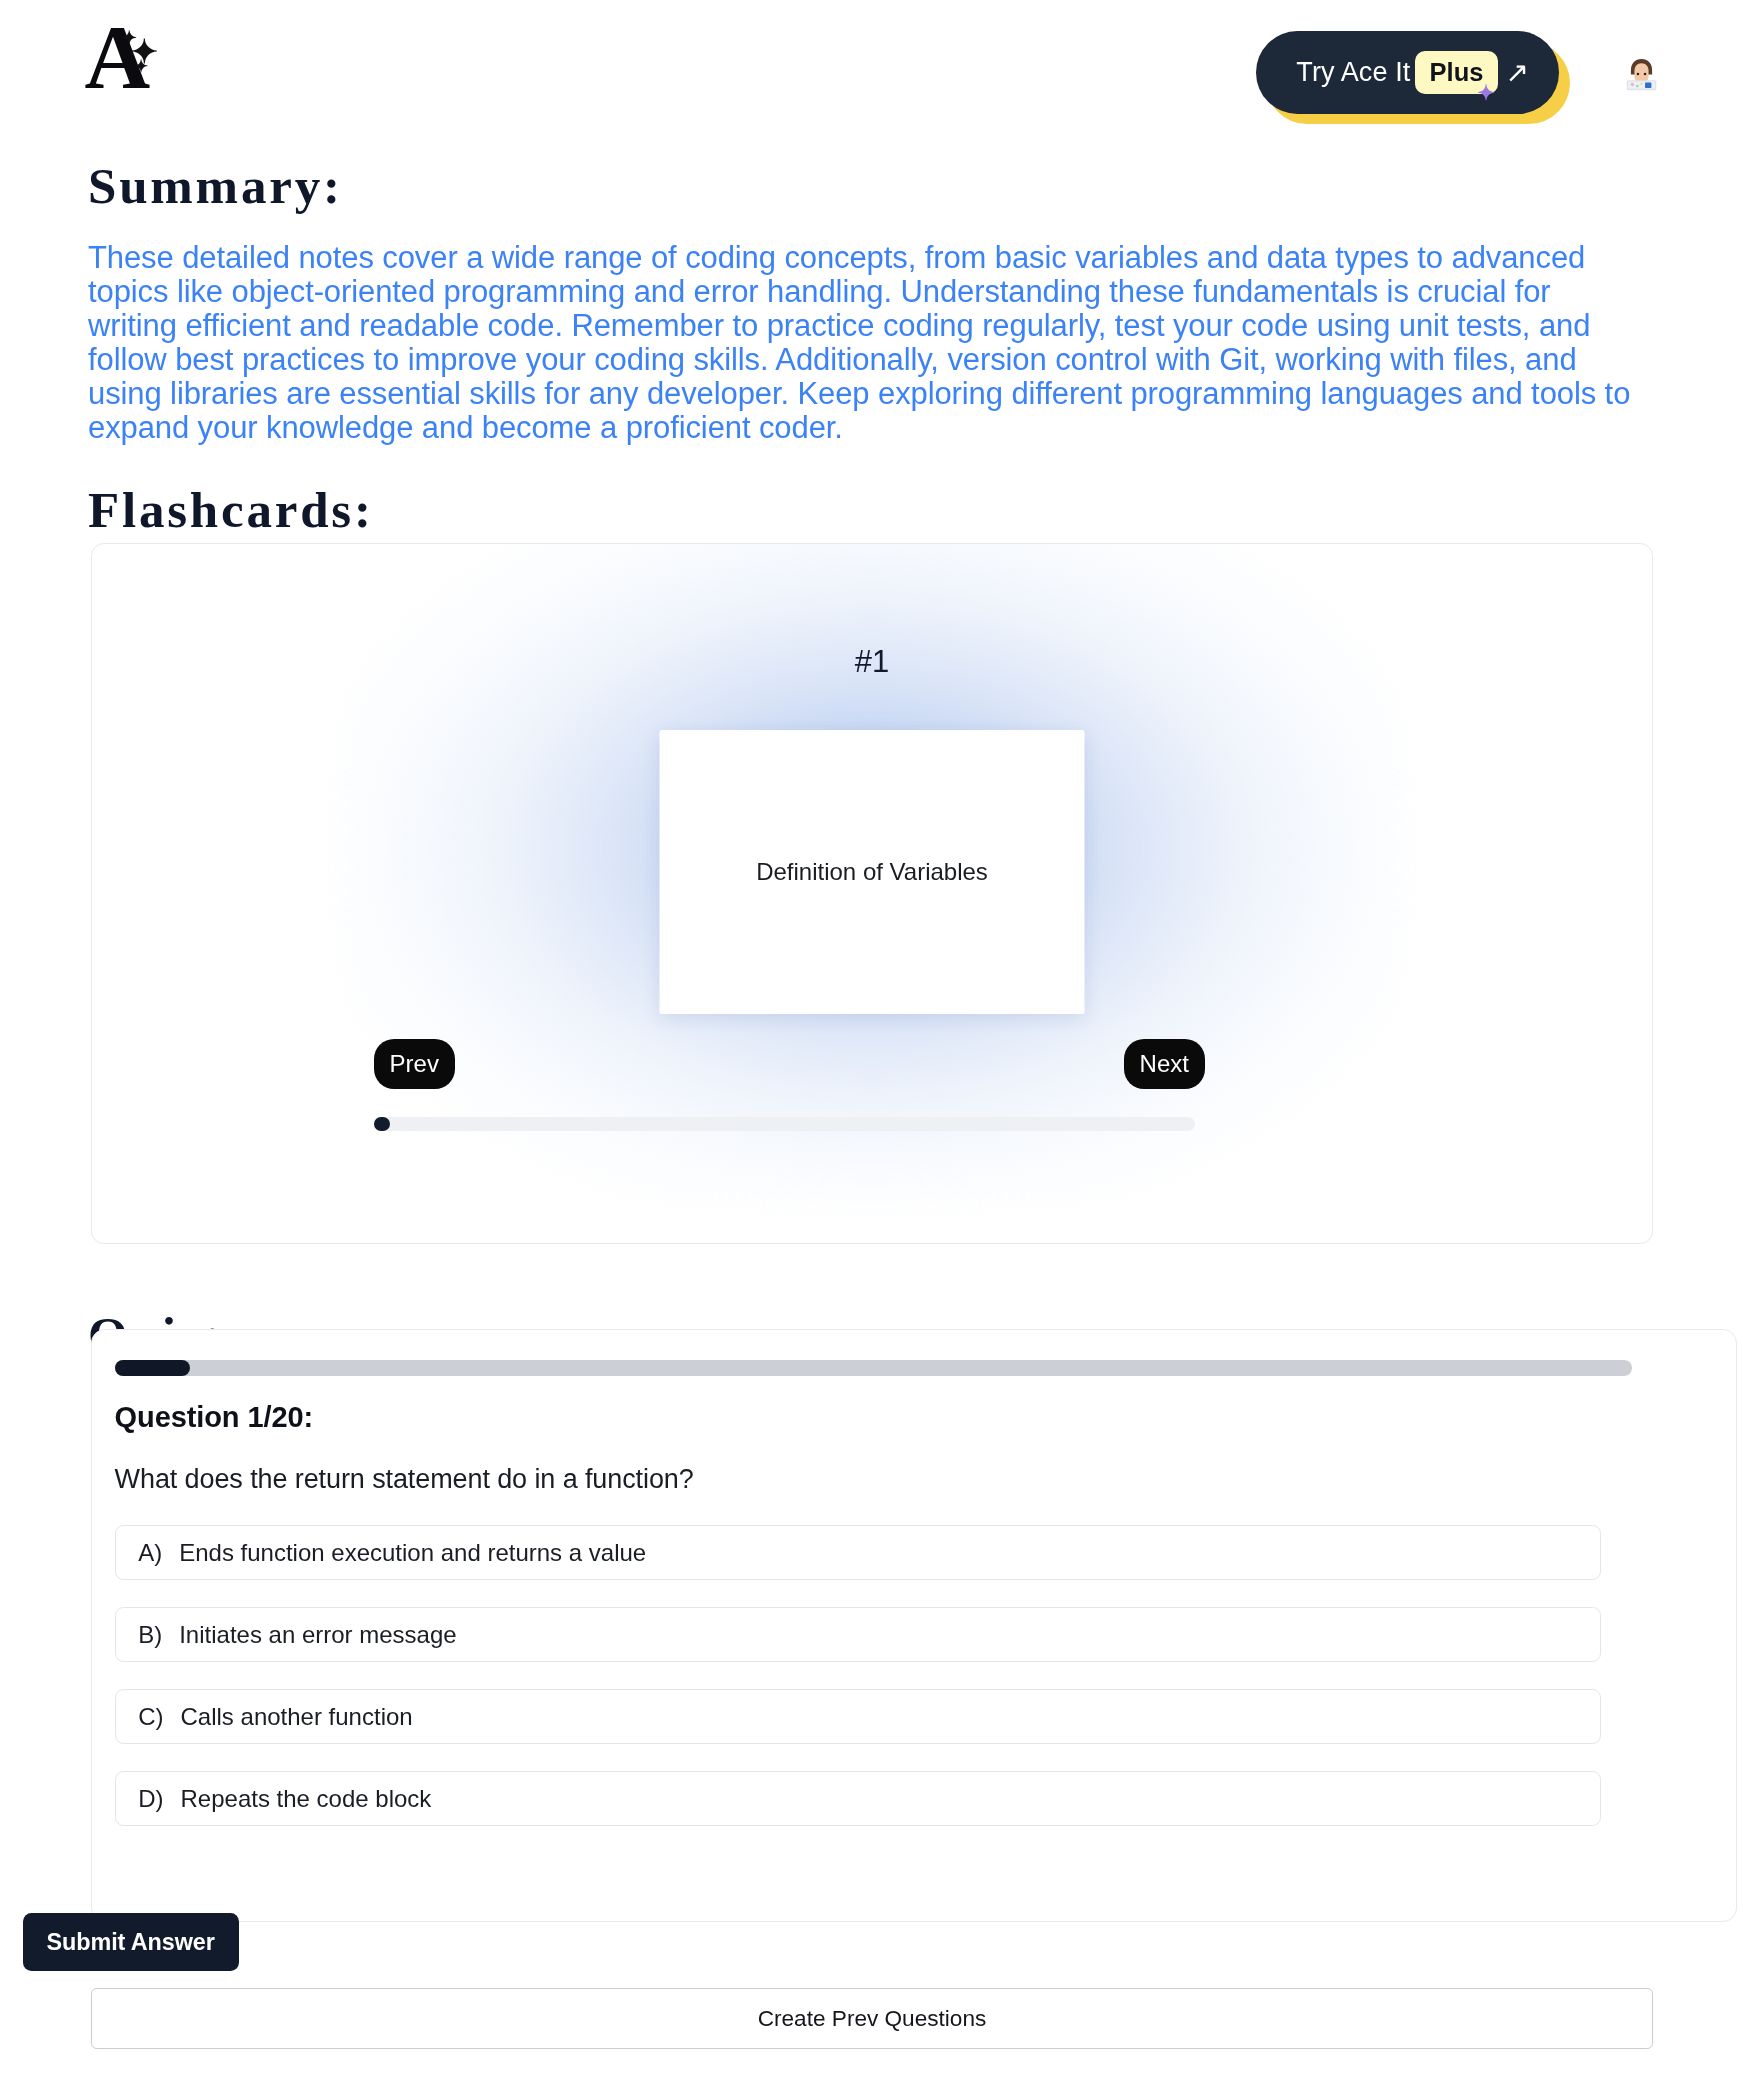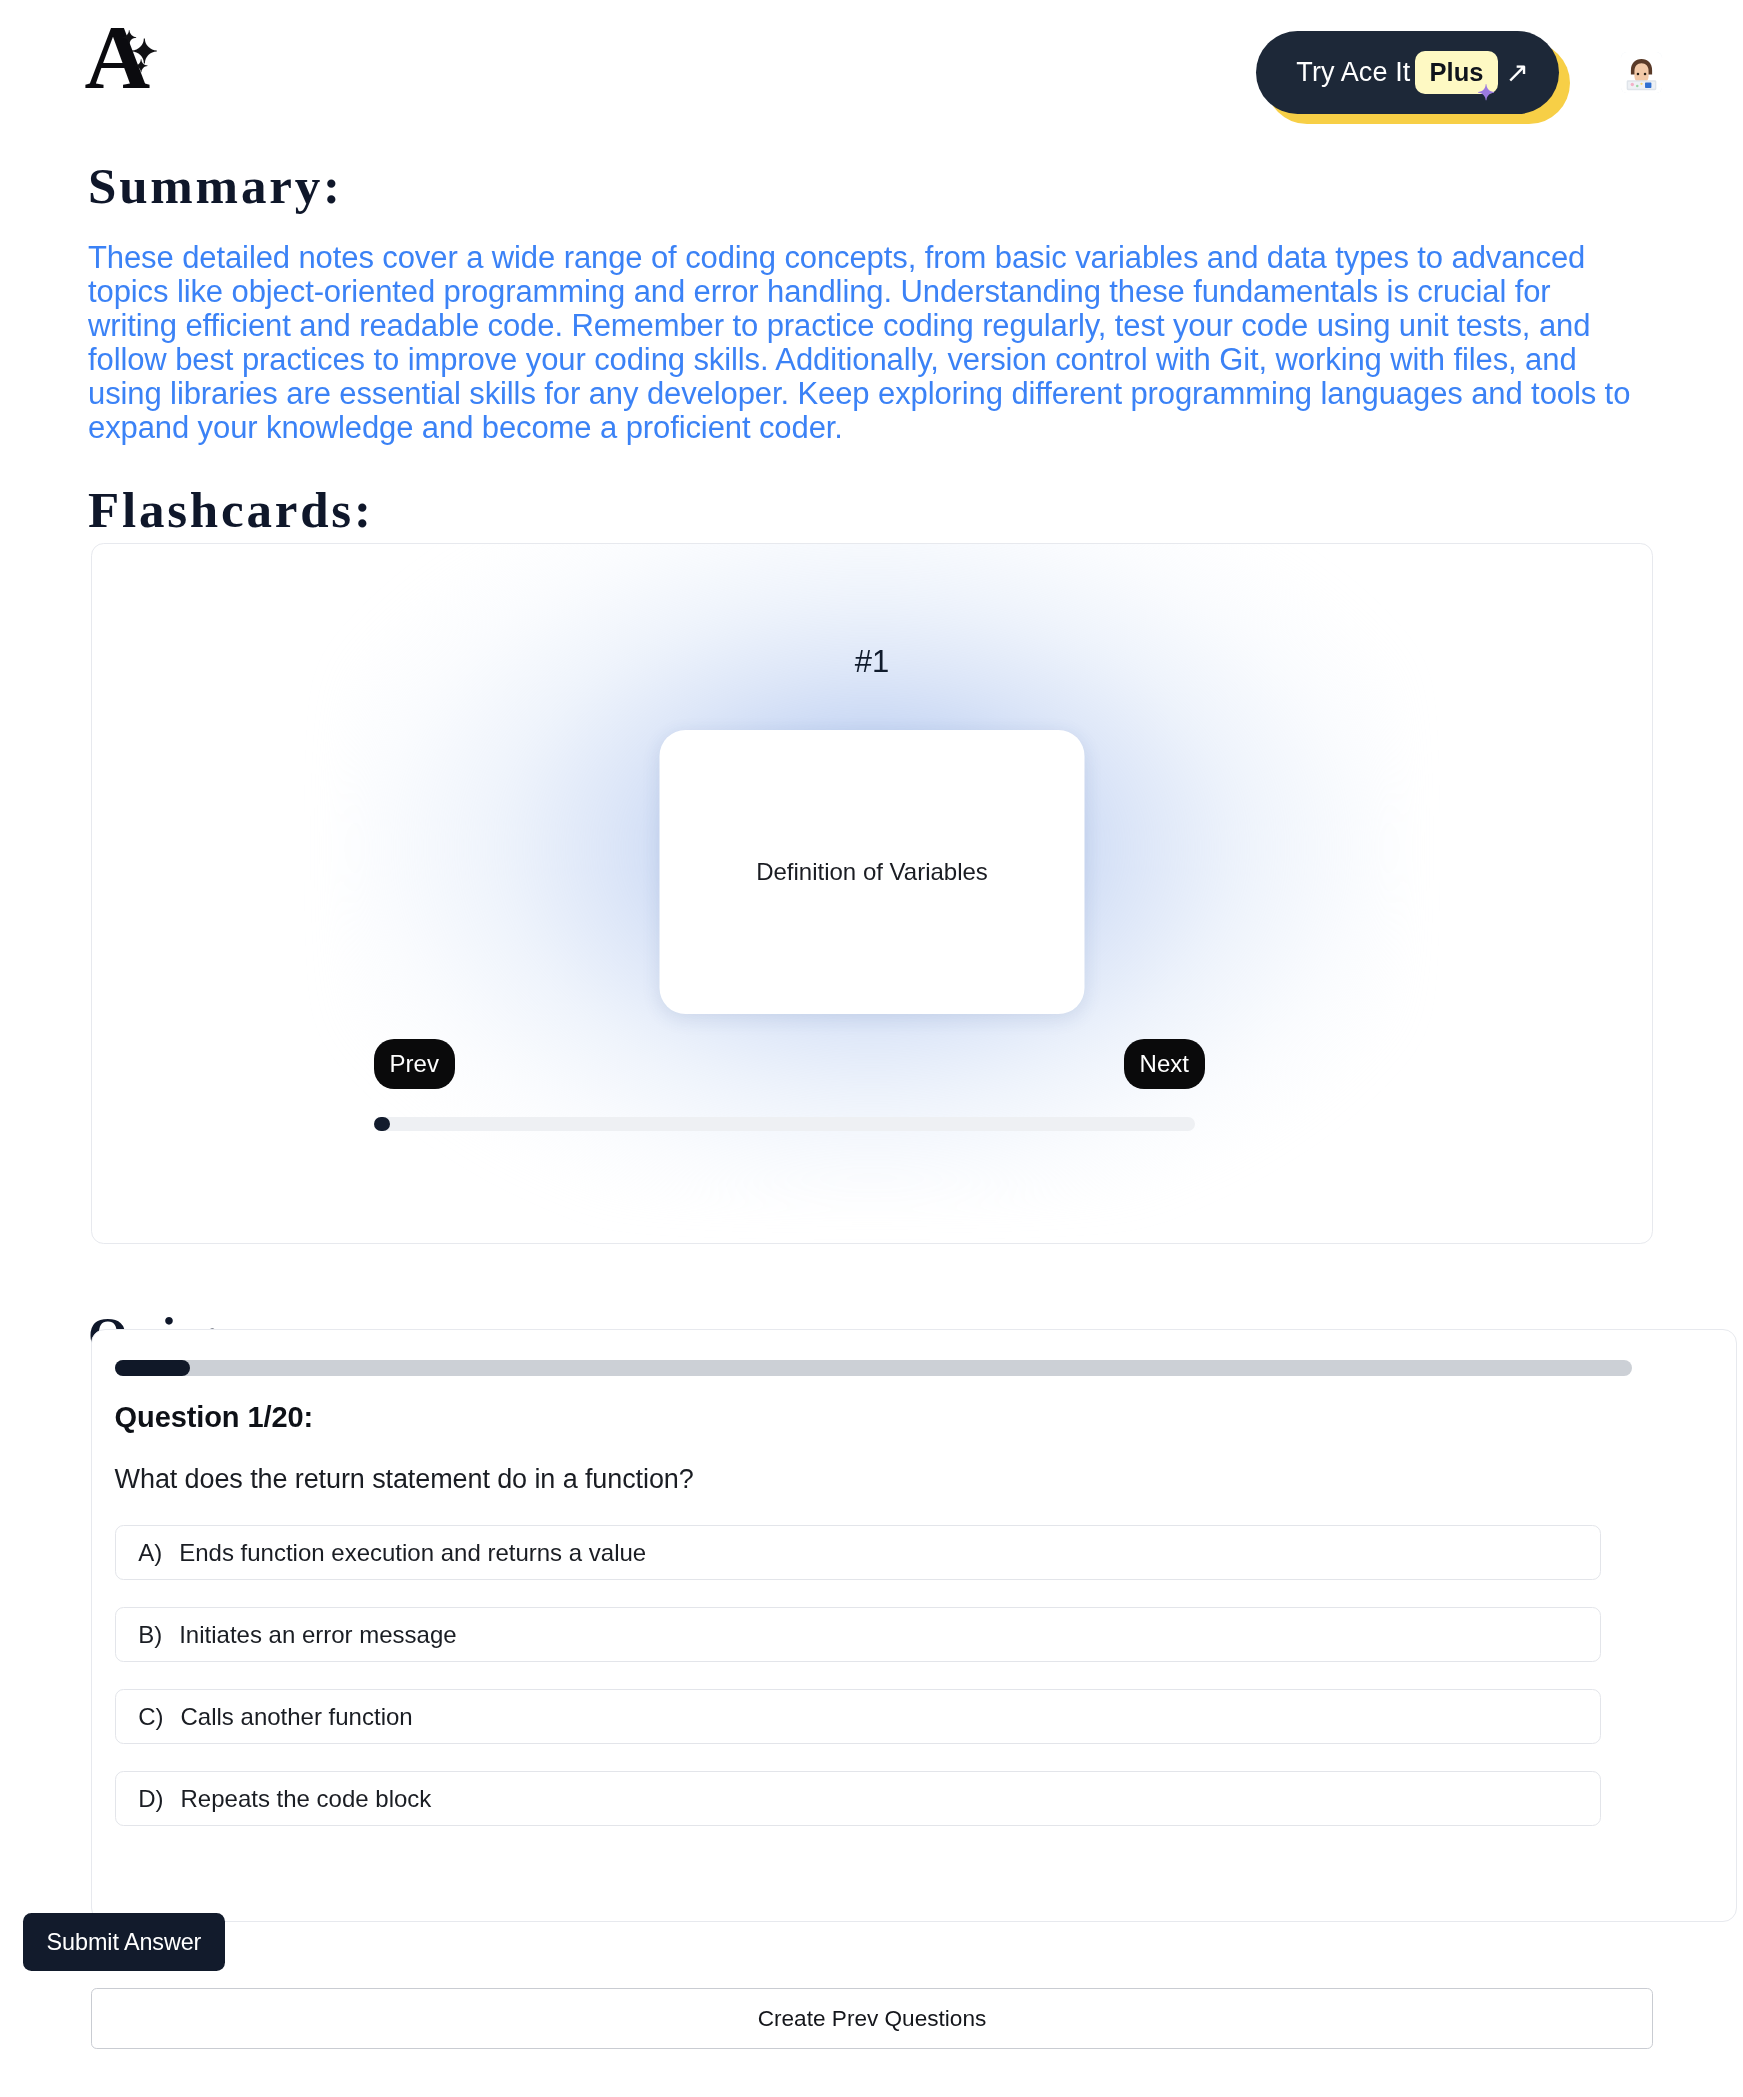--- a/index.html
+++ b/index.html
@@ -102,21 +102,21 @@
     filter: blur(18.4px);
     pointer-events:none;
   }
   .flash-index {
     position:absolute; left:0; right:0; top: 644px;
     text-align:center; font-size: 31px; color:#101b2c; font-weight: 400;
   }
   .flash-card {
     position:absolute; left: 50%; transform: translateX(-50%); top: 730px;
     width: 425px; height: 284px;
-    background:#ffffff; border-radius: 26px;
+    background:#ffffff; border-radius: 2px;
     box-shadow: 0 4.2px 18.4px rgba(40,70,130,0.12);
     display:flex; align-items:center; justify-content:center;
     text-align:center; padding: 0 28px;
     font-size: 24px; color:#1a1c22; cursor:pointer;
   }
   .flash-prev, .flash-next {
     position:absolute; top: 1039px;
     background:#0a0a0b; color:#ffffff; border:none; cursor:pointer;
     border-radius: 20px; padding: 11.3px 15.6px;
     font-size: 24px; line-height: 1.15;
@@ -154,21 +154,21 @@
     border: 0.7px solid #e3e5ea; border-radius: 8.5px;
     padding: 0 22.6px; cursor:pointer; background:#fff;
     font-size: 24px; color:#1a1d23;
   }
   .option:last-child { margin-bottom: 0; }
   .opt-letter { color:#1a1d23; }
   .submit-btn {
     position:absolute; left: 22.6px; top: 1913px;
     background:#121b2c; color:#ffffff; border:none; cursor:pointer;
     border-radius: 8.5px; padding: 15.6px 24px;
-    font-size: 23.4px; font-weight: 400; letter-spacing:-0.1px;
+    font-size: 23.4px; font-weight: 700; letter-spacing:-0.1px;
   }
   .create-more {
     position:absolute; left: 91px; top: 1988px; width: 1562px; height: 61px;
     background:#ffffff; border:0.7px solid #c9ccd2; border-radius: 5.7px;
     cursor:pointer; font-size: 22.6px; color:#14161b;
     display:flex; align-items:center; justify-content:center;
     font-family:"Liberation Sans", sans-serif;
   }
 </style>
 </head>

